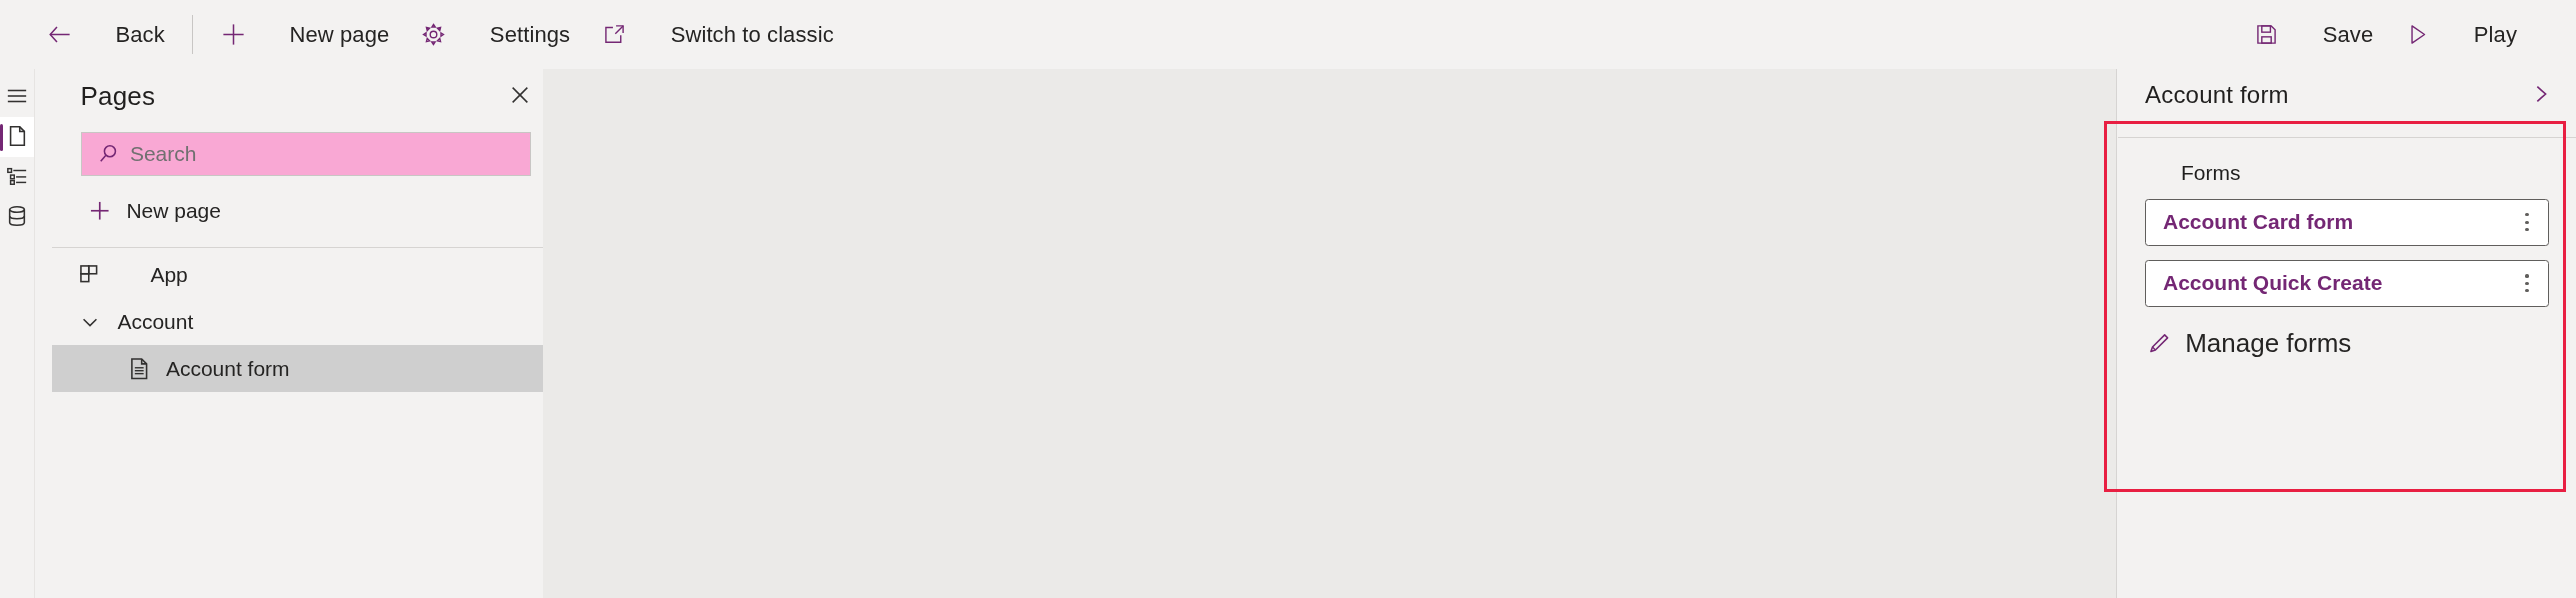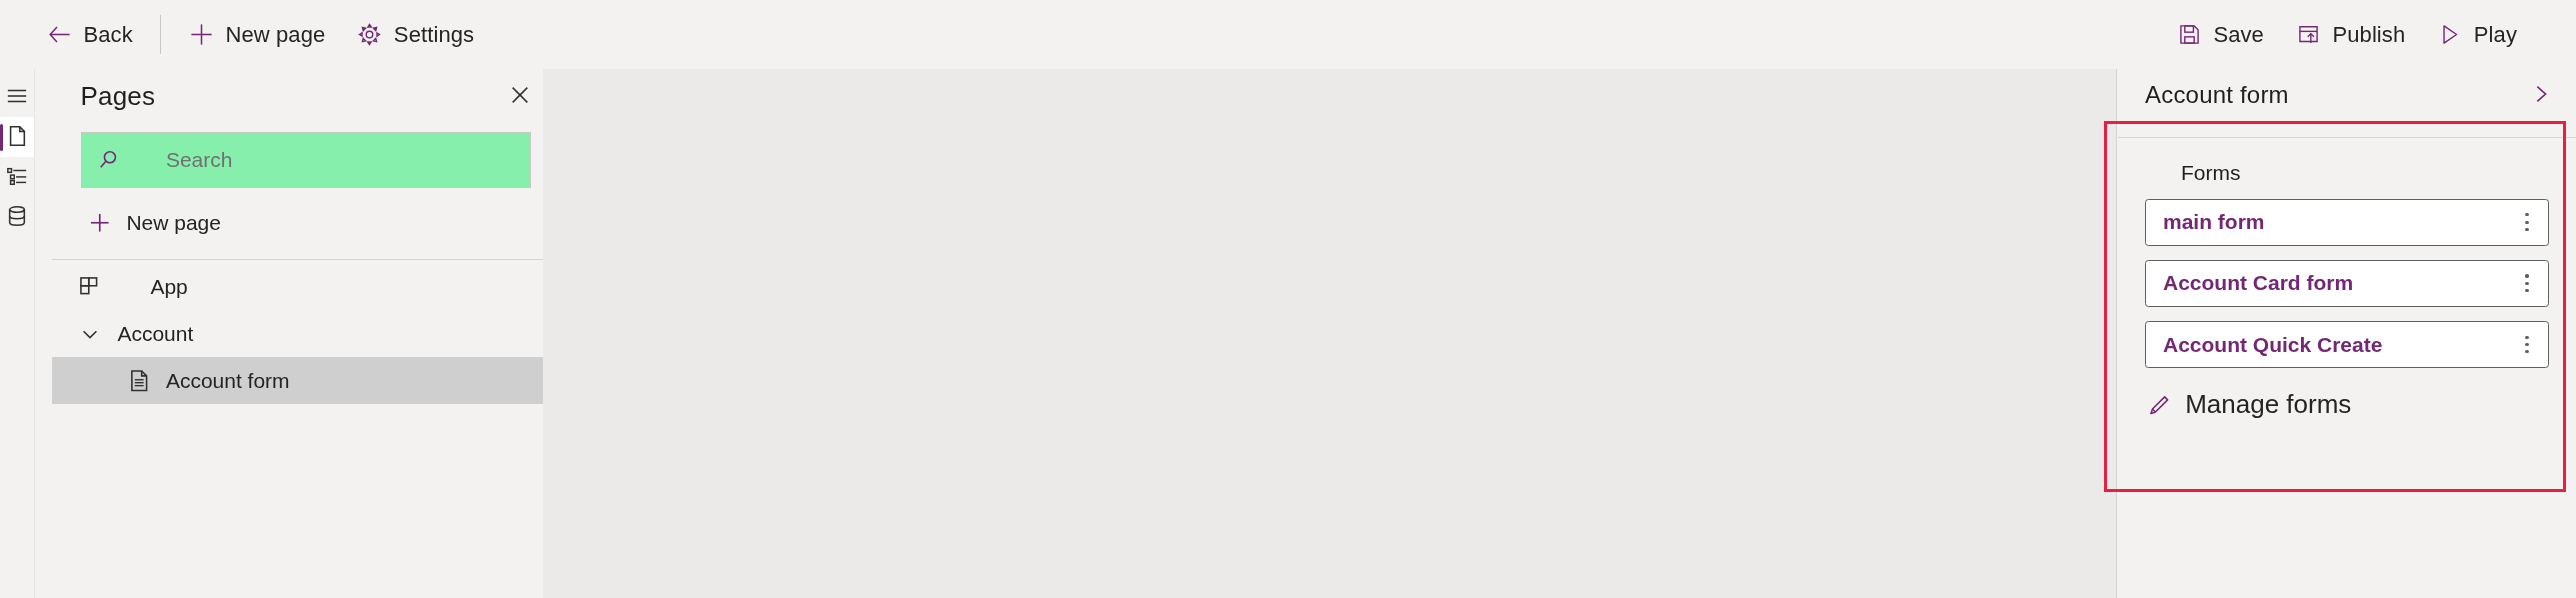--- a/index.html
+++ b/index.html
@@ -58,20 +58,21 @@
     width: 28.5px;
     height: 28.5px;
     margin-right: 10px;
     flex: none;
   }
   .cmd-btn .lbl {
     font-size: 22px;
     line-height: 1;
     color: #252423;
     letter-spacing: 0.1px;
+    margin-left: 32px;
   }
   .cmd-sep {
     width: 0.8px;
     height: 39px;
     background: #c8c6c4;
     margin: 0 11.7px;
   }
 
   
   .rail {
@@ -130,26 +131,25 @@
     display: flex;
     align-items: center;
     justify-content: center;
     cursor: pointer;
   }
 
   .search-wrap { padding: 8.4px 28.5px 0 28.5px; }
   .search-box {
     display: flex;
     align-items: center;
-    height: 56px;
-    background: #86efac;
+    height: 44px;
+    background: #f9a8d4;
     border: 0.8px solid #c8c6c4;
     box-sizing: border-box;
     padding: 0 11.7px 0 15px;
-    gap: 36px;
   }
   .search-box .s-ico {
     width: 25px; height: 25px;
     display: flex;
     align-items: center;
     justify-content: center;
     flex: none;
     margin-right: 8.4px;
   }
   .search-box input {
@@ -359,45 +359,44 @@
               <path d="M7 7 L11 8 L8 11 Z"></path>
               <path d="M25 25 L21 24 L24 21 Z"></path>
               <path d="M25 7 L24 11 L21 8 Z"></path>
               <path d="M7 25 L8 21 L11 24 Z"></path>
             </g>
           </svg>
         </span>
         <span class="lbl">Settings</span>
       </div>
 
+      <div class="cmd-btn">
+        <span class="glyph">
+          <svg width="25" height="25" viewBox="0 0 32 32">
+            <path d="M24 17 L24 26 L5 26 L5 7 L14 7" fill="none" stroke="#742774" stroke-width="1.8"></path>
+            <path d="M18 5 L27 5 L27 14" fill="none" stroke="#742774" stroke-width="1.8"></path>
+            <line x1="27" y1="5" x2="17" y2="15" stroke="#742774" stroke-width="1.8"></line>
+          </svg>
+        </span>
+        <span class="lbl">Switch to classic</span>
+      </div>
     </div>
 
     <div class="cmd-right">
       <div class="cmd-btn">
         <span class="glyph">
           <svg width="25" height="25" viewBox="0 0 32 32">
             <path d="M5 5 H22 L27 10 V27 H5 Z" fill="none" stroke="#742774" stroke-width="1.8"></path>
             <rect x="10" y="5" width="11" height="8" fill="none" stroke="#742774" stroke-width="1.8"></rect>
             <rect x="10" y="19" width="12" height="8" fill="none" stroke="#742774" stroke-width="1.8"></rect>
           </svg>
         </span>
         <span class="lbl">Save</span>
       </div>
 
-      <div class="cmd-btn">
-        <span class="glyph">
-          <svg width="25" height="25" viewBox="0 0 32 32">
-            <path d="M5 6 H27 V25 H5 Z" fill="none" stroke="#742774" stroke-width="1.8"></path>
-            <line x1="5" y1="12" x2="27" y2="12" stroke="#742774" stroke-width="1.8"></line>
-            <line x1="19" y1="27" x2="19" y2="15" stroke="#742774" stroke-width="1.8"></line>
-            <path d="M15 19 L19 15 L23 19" fill="none" stroke="#742774" stroke-width="1.8"></path>
-          </svg>
-        </span>
-        <span class="lbl">Publish</span>
-      </div>
 
       <div class="cmd-btn">
         <span class="glyph">
           <svg width="25" height="25" viewBox="0 0 32 32">
             <path d="M9 5 L25 16 L9 27 Z" fill="none" stroke="#742774" stroke-width="1.8" stroke-linejoin="round"></path>
           </svg>
         </span>
         <span class="lbl">Play</span>
       </div>
     </div>
@@ -535,30 +534,20 @@
           </svg>
         </span>
       </div>
     </div>
 
     <div class="rp-subdivider"></div>
 
     <div class="rp-body">
       <div class="rp-section-label">Forms</div>
 
-      <div class="form-card">
-        <span class="fc-lbl">main form</span>
-        <span class="fc-more">
-          <span class="dots3">
-              <span></span>
-              <span></span>
-              <span></span>
-            </span>
-        </span>
-      </div>
 
       <div class="form-card">
         <span class="fc-lbl">Account Card form</span>
         <span class="fc-more">
           <span class="dots3">
               <span></span>
               <span></span>
               <span></span>
             </span>
         </span>

